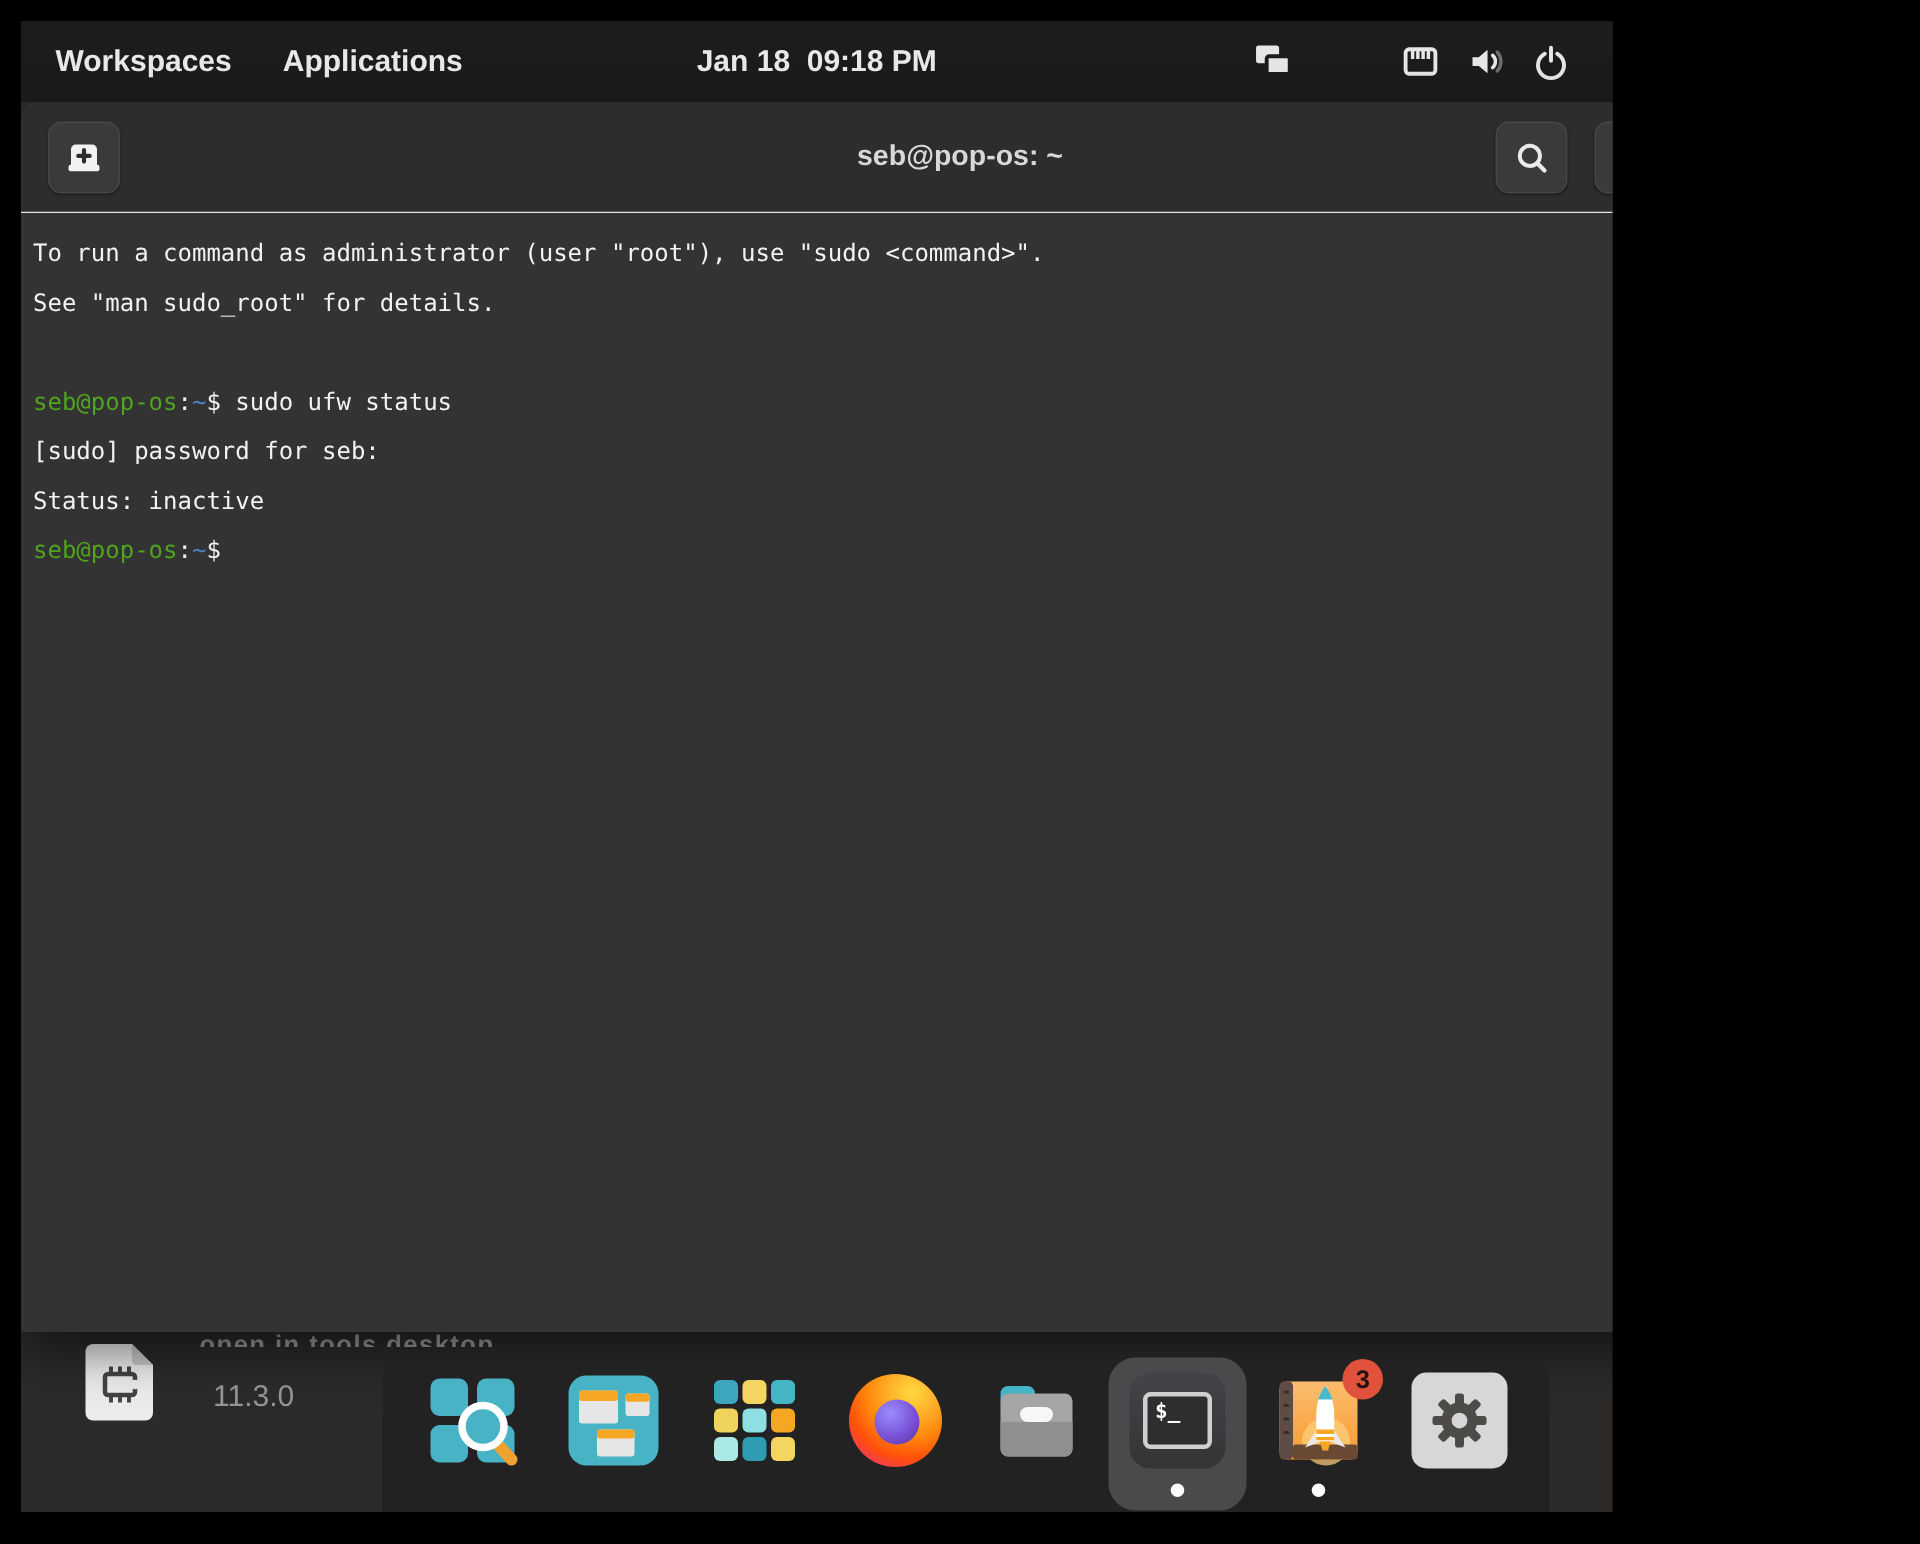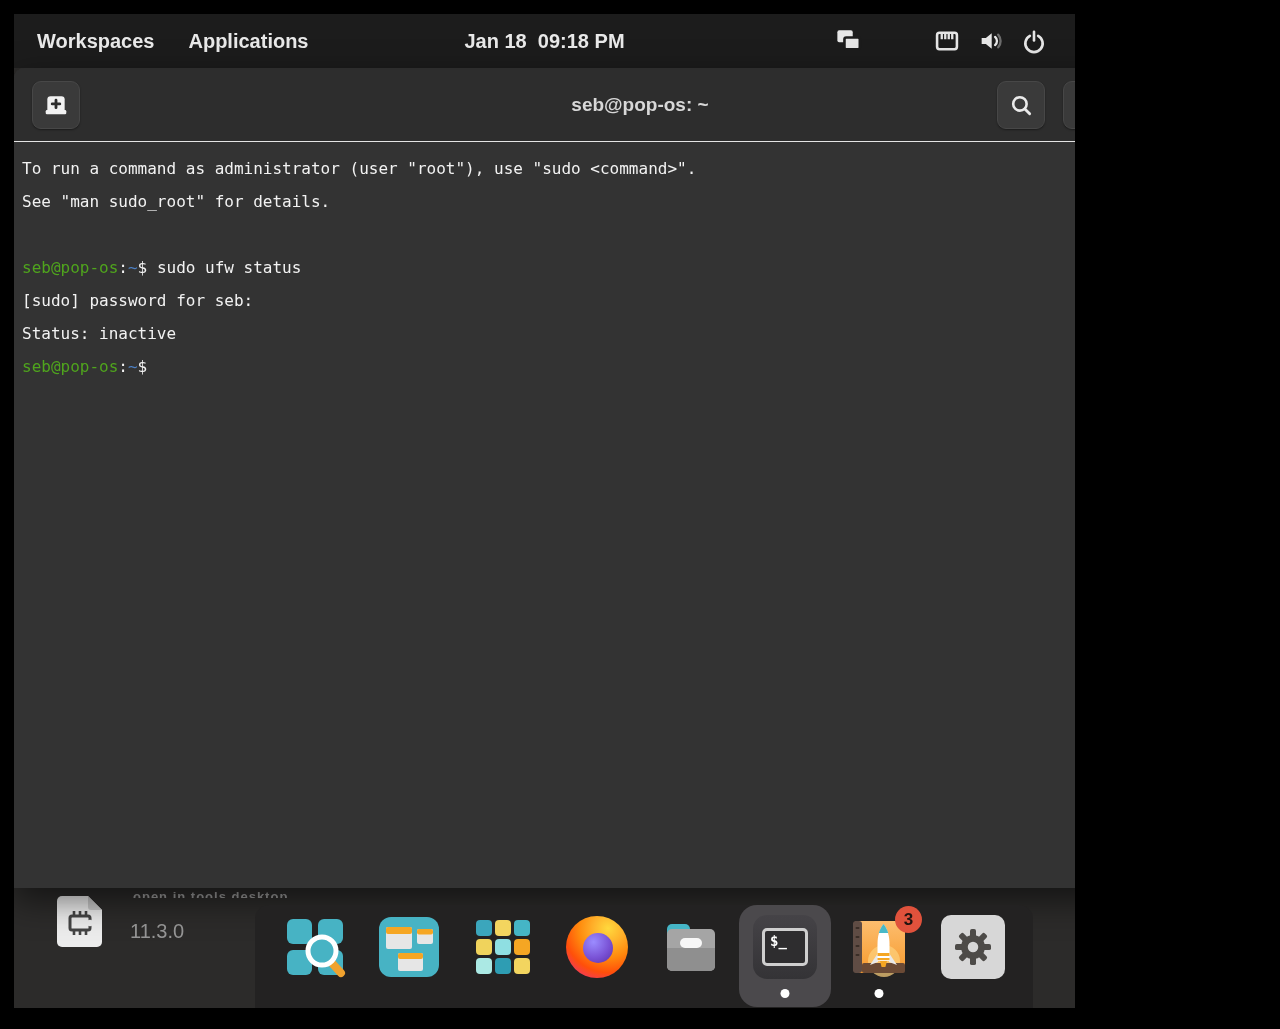--- a/index.html
+++ b/index.html
@@ -35,23 +35,23 @@
     font-family:"DejaVu Sans Mono", monospace;font-size:16px;line-height:33px;color:var(--term-fg);
     white-space:pre;overflow:hidden;}
   .tline{height:33px;}
   .seg-fg{color:var(--term-fg);}
   .seg-green{color:var(--prompt-green);font-weight:normal;}
   .seg-blue{color:var(--path-blue);}
   .term-scrollbar{position:absolute;right:13px;top:82px;width:11px;height:728px;border-radius:6px;background:var(--scrollbar);}
 
   
   .faded-text{position:absolute;left:119px;top:874px;width:300px;height:10px;overflow:hidden;
-    color:#9b9b9b;font-size:13px;font-weight:bold;letter-spacing:1px;line-height:17px;white-space:pre;}
+    color:#9b9b9b;font-size:17px;font-weight:bold;letter-spacing:1px;line-height:17px;white-space:pre;}
   .chip-file{position:absolute;left:38px;top:879px;width:56px;height:56px;}
-  .version-label{position:absolute;left:116px;top:906px;color:#969696;font-size:20px;}
+  .version-label{position:absolute;left:128px;top:906px;color:#969696;font-size:20px;}
 
   
   .dock{position:absolute;left:241px;top:891px;width:778px;height:103px;background:var(--dock-bg);
     border-radius:14px 14px 0 0;display:flex;align-items:flex-start;justify-content:center;gap:30px;padding-top:10px;box-sizing:border-box;}
   .dock-item{width:64px;height:64px;position:relative;flex:0 0 auto;}
   .dock-item.active::before{content:"";position:absolute;left:-14px;right:-14px;top:-10px;bottom:-28px;
     background:#4b494c;border-radius:18px;}
   .dock-item > *{position:relative;}
   .running-dot{position:absolute;left:50%;transform:translateX(-50%);bottom:-19px;width:9px;height:9px;
     border-radius:50%;background:#fff;z-index:3;}

